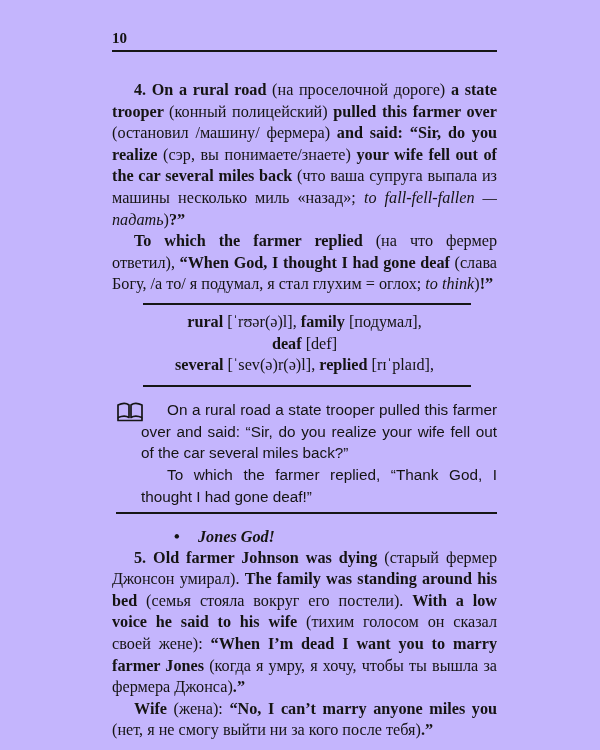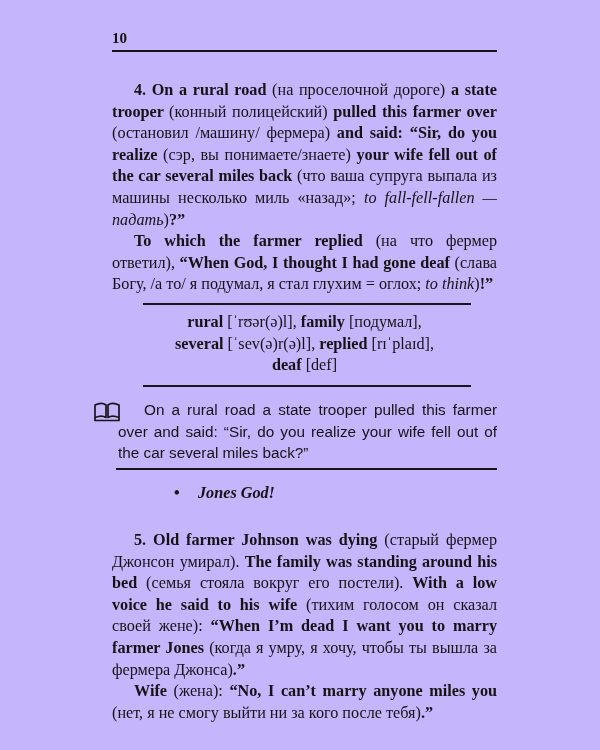--- a/index.html
+++ b/index.html
@@ -29,68 +29,69 @@
   .p-first { margin-top: 28px; }
   .run-b { font-weight: 700; }
   .run-i { font-style: italic; }
   
   .trule { height: 2px; background: #161616; margin-left: 31px; margin-right: 26px; }
   .trule-top { margin-top: 7px; }
   .trule-bottom { margin-top: 0; }
   .trans { padding: 7px 0 8px 0; }
   .tline { text-align: center; font-size: 16.2px; line-height: 21.6px; }
   
-  .retell { position: relative; margin-top: 12px; padding-left: 6px; }
+  .retell { position: relative; margin-top: 12px; padding-left: 6px; margin-left: 23px; }
   .bookicon { position: absolute; left: -20px; top: 3px; width: 30px; height: 22px; }
   .rpara {
     margin: 0;
     font-family: "Liberation Sans", sans-serif;
     font-size: 15.3px;
     line-height: 21.8px;
     text-align: justify;
     text-indent: 26px;
   }
   .brule { height: 2px; background: #161616; margin-top: 4px; margin-left: 4px; }
   
   .keyline { margin: 12px 0 0 62px; font-size: 16.2px; line-height: 22px; }
   .kbullet { display: inline-block; width: 24px; font-weight: 700; }
   .kphrase { font-weight: 700; font-style: italic; }
   
-  .p5-first { margin-top: 26px; }
+  .p5-first { }
 </style>
 </head>
 <body>
 
 <div class="page">
 
   <div class="hdr">
     <span class="pnum">10</span>
   </div>
   <div class="hrule"></div>
 
   <p class="para p-first"><span class="run-b">4. On a rural road </span><span class="run-r">(на проселочной дороге) </span><span class="run-b">a state trooper </span><span class="run-r">(конный полицейский) </span><span class="run-b">pulled this farmer over </span><span class="run-r">(остановил /машину/ фермера) </span><span class="run-b">and said: “Sir, do you realize </span><span class="run-r">(сэр, вы понимаете/знаете) </span><span class="run-b">your wife fell out of the car several miles back </span><span class="run-r">(что ваша супруга выпала из машины несколько миль «назад»; </span><span class="run-i">to fall-fell-fallen — падать</span><span class="run-r">)</span><span class="run-b">?”</span></p>
   <p class="para"><span class="run-b">To which the farmer replied </span><span class="run-r">(на что фермер ответил), </span><span class="run-b">“When God, I thought I had gone deaf </span><span class="run-r">(слава Богу, /а то/ я подумал, я стал глухим = оглох; </span><span class="run-i">to think</span><span class="run-r">)</span><span class="run-b">!”</span></p>
 
   <div class="trule trule-top"></div>
   <div class="trans">
     <div class="tline"><span class="run-b">rural </span><span class="run-r">[ˈrʊər(ə)l], </span><span class="run-b">family </span><span class="run-r">[подумал],</span></div>
+    <div class="tline"><span class="run-b">deaf </span><span class="run-r">[def]</span></div>
     <div class="tline"><span class="run-b">several </span><span class="run-r">[ˈsev(ə)r(ə)l], </span><span class="run-b">replied </span><span class="run-r">[rɪˈplaɪd],</span></div>
-    <div class="tline"><span class="run-b">deaf </span><span class="run-r">[def]</span></div>
   </div>
   <div class="trule trule-bottom"></div>
 
   <div class="retell">
     <span class="bookicon">
       <svg width="30" height="22" viewBox="0 0 30 22" aria-hidden="true">
         <path d="M3 3 C7 1, 11.5 1, 14 3 L14 15.5 C11.5 13.8, 7 13.8, 3 15.5 Z" fill="none" stroke="#161616" stroke-width="1.7" stroke-linejoin="round"></path>
         <path d="M27 3 C23 1, 18.5 1, 16 3 L16 15.5 C18.5 13.8, 23 13.8, 27 15.5 Z" fill="none" stroke="#161616" stroke-width="1.7" stroke-linejoin="round"></path>
         <path d="M3 15.5 L3 18.5 L27 18.5 L27 15.5" fill="none" stroke="#161616" stroke-width="1.7" stroke-linejoin="round"></path>
       </svg>
     </span>
     <p class="rpara">On a rural road a state trooper pulled this farmer over and said: “Sir, do you realize your wife fell out of the car several miles back?”</p>
+    <p class="rpara">To which the farmer replied, “Thank God, I thought I had gone deaf!”</p>
   </div>
   <div class="brule"></div>
 
   <div class="keyline">
     <span class="kbullet">•</span><span class="kphrase">Jones God!</span>
   </div>
 
   <p class="para p5-first"><span class="run-b">5. Old farmer Johnson was dying </span><span class="run-r">(старый фермер Джонсон умирал). </span><span class="run-b">The family was standing around his bed </span><span class="run-r">(семья стояла вокруг его постели). </span><span class="run-b">With a low voice he said to his wife </span><span class="run-r">(тихим голосом он сказал своей жене): </span><span class="run-b">“When I’m dead I want you to marry farmer Jones </span><span class="run-r">(когда я умру, я хочу, чтобы ты вышла за фермера Джонса)</span><span class="run-b">.”</span></p>
   <p class="para"><span class="run-b">Wife </span><span class="run-r">(жена): </span><span class="run-b">“No, I can’t marry anyone miles you </span><span class="run-r">(нет, я не смогу выйти ни за кого после тебя)</span><span class="run-b">.”</span></p>
 

